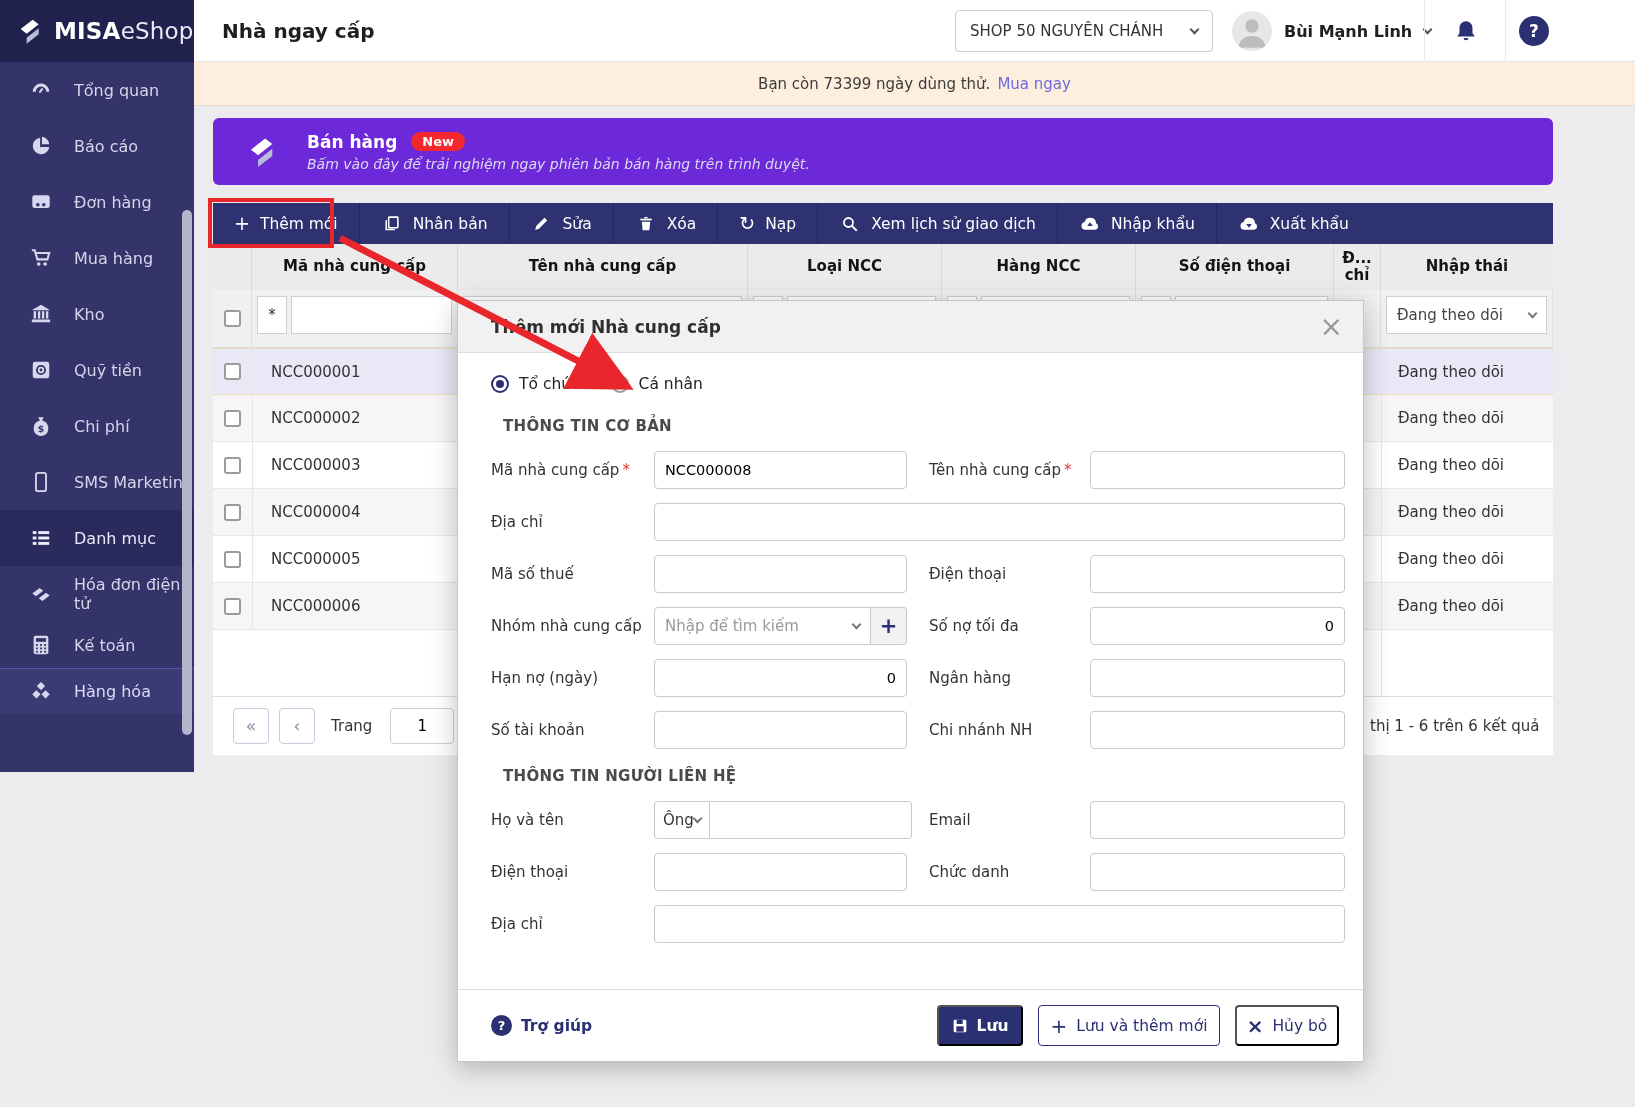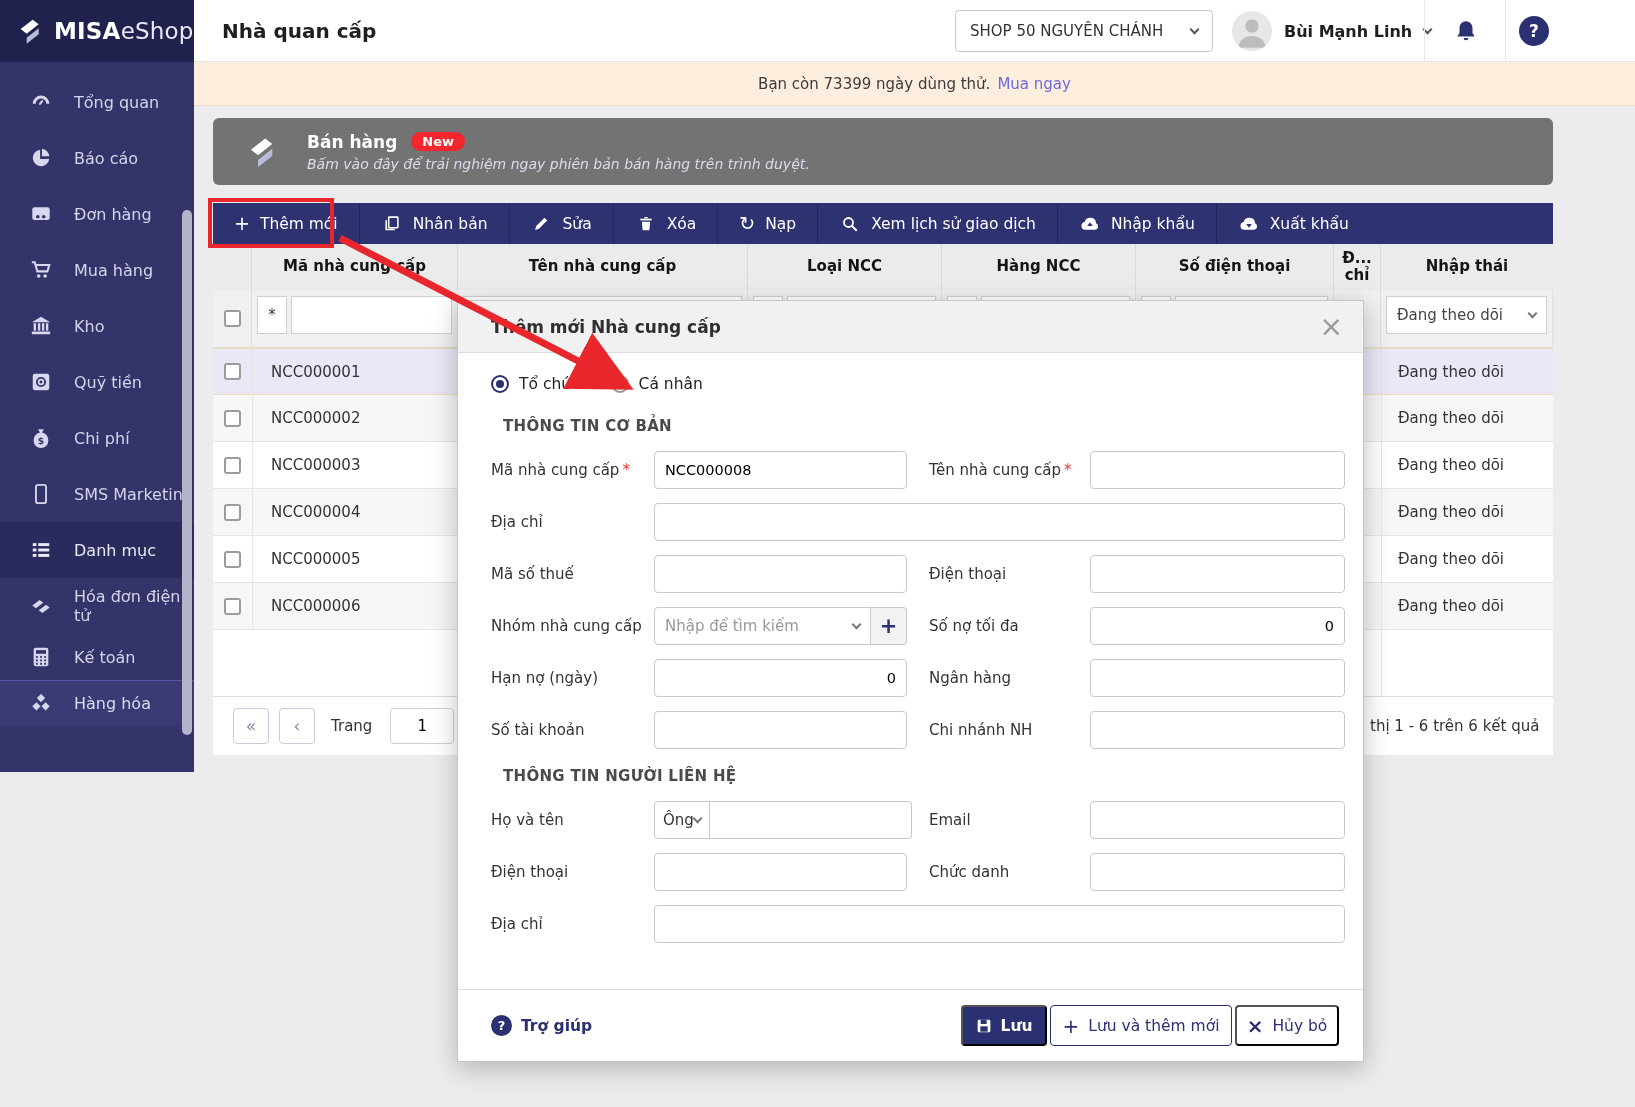--- a/index.html
+++ b/index.html
@@ -10,21 +10,21 @@
     position:relative; overflow:hidden;
   }
   .app { position:absolute; inset:0; width:1635px; height:1107px; }
 
   
   .sidebar { position:absolute; left:0; top:0; width:194px; height:772px; background:#34346b; z-index:20; }
   .logo-area { height:62px; background:#21214e; display:flex; align-items:center; padding-left:14px; gap:8px; }
   .logo-text { color:#fff; font-size:23px; letter-spacing:.2px; white-space:nowrap; }
   .logo-text b { font-weight:bold; }
   .logo-text span { font-weight:normal; color:#e8e8f6; }
-  .nav { padding-top:12px; }
+  .nav { padding-top:0; }
   .nav-item { height:56px; display:flex; align-items:center; gap:22px; padding-left:30px; color:#d5d5ea; font-size:16px; cursor:pointer; }
   .nav-item.active { background:#2a2a5c; color:#e9e9fa; }
   .nav-item.short { height:46px; }
   .nav-item.strip { height:46px; background:#3a3a75; border-top:1px solid #5656a8; color:#dcdcf0; }
   .icn { width:22px; height:22px; flex:0 0 22px; display:flex; align-items:center; justify-content:center; }
   .icn svg { display:block; }
   .side-scrollbar { position:absolute; right:2px; top:210px; width:10px; height:525px; background:#b4b4cb; border-radius:5px; }
 
   
   .topbar { position:absolute; left:194px; top:0; width:1441px; height:62px; background:#fff; border-bottom:1px solid #e3e3e3; z-index:15; }
@@ -36,21 +36,21 @@
   .v-div { position:absolute; top:0; width:1px; height:62px; background:#e8e8e8; }
   .bell-btn { position:absolute; left:1255px; top:15px; width:34px; height:34px; display:flex; align-items:center; justify-content:center; cursor:pointer; }
   .help-btn { position:absolute; left:1325px; top:16px; width:30px; height:30px; border-radius:50%; background:#2b3073; color:#fff; font-weight:bold; font-size:17px; display:flex; align-items:center; justify-content:center; cursor:pointer; }
   .chv { display:inline-block; width:7px; height:7px; border-right:2px solid #555; border-bottom:2px solid #555; transform:rotate(45deg); margin-top:-4px; }
 
   
   .trial { position:absolute; left:194px; top:62px; width:1441px; height:44px; background:#fdeedd; display:flex; align-items:center; justify-content:center; gap:7px; font-size:15px; color:#3c3c3c; border-bottom:1px solid #e7ddcd; }
   .trial a { color:#6d6ae0; text-decoration:none; cursor:pointer; }
 
   
-  .promo { position:absolute; left:213px; top:118px; width:1340px; height:67px; background:#737373; border-radius:6px; display:flex; align-items:center; padding-left:30px; gap:26px; cursor:pointer; z-index:5; }
+  .promo { position:absolute; left:213px; top:118px; width:1340px; height:67px; background:#6d28d9; border-radius:6px; display:flex; align-items:center; padding-left:30px; gap:26px; cursor:pointer; z-index:5; }
   .promo-text .line1 { display:flex; align-items:center; gap:14px; }
   .promo-title { color:#fff; font-size:17px; font-weight:bold; }
   .promo-badge { background:#f4272e; color:#fff; font-size:13px; font-weight:bold; padding:2px 11px; border-radius:12px; }
   .promo-sub { color:#dcdcef; font-size:14px; font-style:italic; margin-top:4px; }
 
   
   .panel { position:absolute; left:213px; top:203px; width:1340px; background:#fff; z-index:5; }
   .toolbar { height:41px; background:#2e3271; display:flex; align-items:stretch; }
   .tb-btn { display:flex; align-items:center; gap:10px; padding:0 21px; color:#fff; font-size:15.5px; cursor:pointer; position:relative; }
   .tb-btn + .tb-btn { border-left:1px solid #22265c; }
@@ -103,21 +103,21 @@
   .full { grid-column:2 / 6; }
   .combo { display:flex; width:100%; }
   .combo-box { flex:1; height:38px; border:1px solid #c9c9c9; border-radius:4px 0 0 4px; display:flex; align-items:center; justify-content:space-between; padding:0 10px; color:#999; cursor:pointer; background:#fff; }
   .combo-add { width:36px; height:38px; border:1px solid #c9c9c9; border-left:none; border-radius:0 4px 4px 0; background:#f2f2f2; color:#2b3073; font-size:21px; font-weight:bold; display:flex; align-items:center; justify-content:center; cursor:pointer; }
   .name-wrap { display:flex; width:100%; }
   .title-select { width:70px; height:38px; border:1px solid #c9c9c9; border-radius:4px 0 0 4px; display:flex; align-items:center; justify-content:space-between; padding:0 8px; color:#333; cursor:pointer; background:#fff; }
   .name-input { flex:1; height:38px; border:1px solid #c9c9c9; border-left:none; border-radius:0 4px 4px 0; padding:0 10px; font-family:inherit; font-size:14.5px; }
   .modal-foot { position:absolute; left:0; right:0; bottom:0; height:72px; border-top:1px solid #ddd; display:flex; align-items:center; padding:0 24px 0 33px; }
   .help-link { display:flex; align-items:center; gap:9px; color:#2b3073; font-weight:bold; font-size:15.5px; cursor:pointer; }
   .help-dot { width:21px; height:21px; border-radius:50%; background:#2b3073; color:#fff; font-size:13px; display:flex; align-items:center; justify-content:center; }
-  .foot-btns { margin-left:auto; display:flex; align-items:center; gap:3px; }
+  .foot-btns { margin-left:auto; display:flex; align-items:center; gap:15px; }
   .btn { height:41px; border-radius:4px; display:flex; align-items:center; justify-content:center; gap:9px; font-size:15.5px; cursor:pointer; font-family:inherit; }
   .btn-primary { background:#2b3073; color:#fff; width:86px; font-weight:bold; }
   .btn-outline { background:#fff; color:#2b3073; border:1px solid #2b3073; width:182px; }
   .btn-plain { background:transparent; color:#2b3073; width:104px; }
   .x-glyph { font-size:20px; font-weight:bold; line-height:1; }
   .plus-glyph { font-size:20px; line-height:1; }
 
   
   .annot-rect { position:absolute; left:208px; top:198px; width:126px; height:50px; border:4px solid #e8262b; z-index:60; pointer-events:none; }
   .annot-arrow { position:absolute; left:0; top:0; width:1635px; height:1107px; z-index:60; pointer-events:none; }
@@ -265,21 +265,21 @@
               <rect x="13.8" y="11.3" width="6.4" height="6.4" transform="rotate(45 17 14.5)"></rect>
             </svg>
           </span>
         <span>Hàng hóa</span>
       </div>
     </div>
     <div class="side-scrollbar"></div>
   </div>
 
   <div class="topbar">
-    <div class="page-title">Nhà quan cấp</div>
+    <div class="page-title">Nhà ngay cấp</div>
     <div class="shop-select">
       <span>SHOP 50 NGUYÊN CHÁNH</span>
       <span class="chv"></span>
     </div>
     <div class="user-chip">
       <span class="avatar">
         <svg width="40" height="40" viewBox="0 0 24 24">
             <circle cx="12" cy="9" r="4" fill="#bdbdbd"></circle>
             <path d="M4 22c0-4.4 3.6-7 8-7s8 2.6 8 7z" fill="#bdbdbd"></path>
           </svg>

